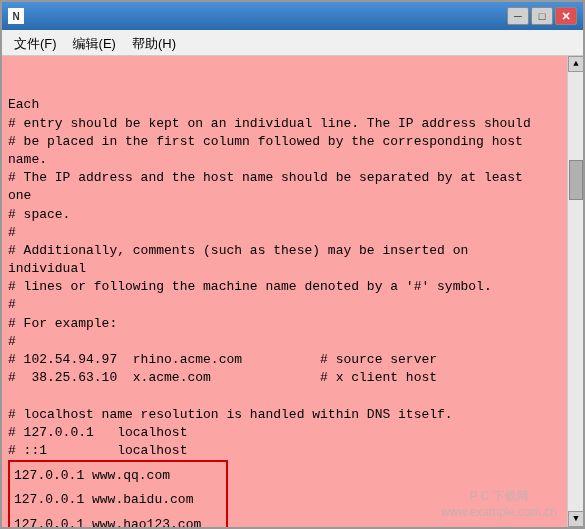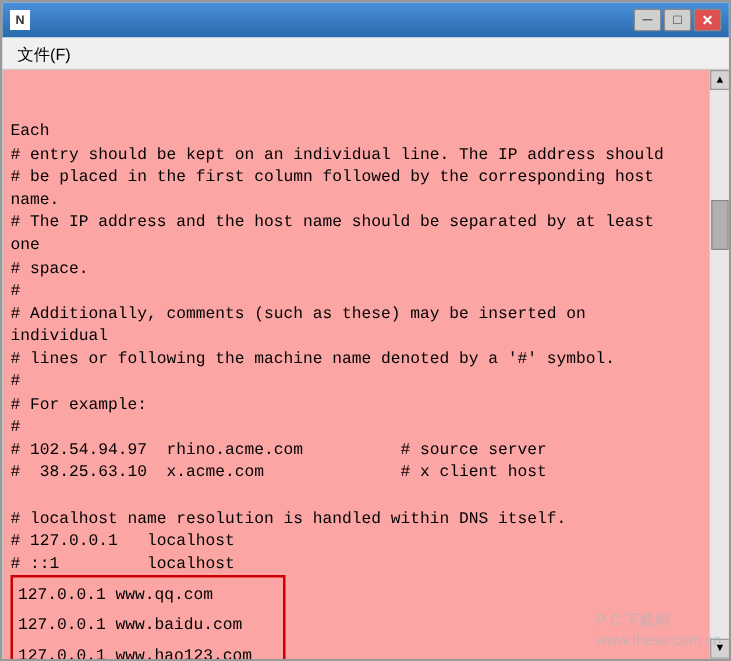--- a/index.html
+++ b/index.html
@@ -154,25 +154,25 @@
       height: 40px;
       background: #b0b0b0;
       border: 1px solid #888;
       left: 1px;
     }
 
     
     .watermark {
       position: absolute;
       bottom: 10px;
-      right: 8px;
+      right: 28px;
       font-family: Arial, sans-serif;
       color: rgba(180,180,180,0.7);
       font-size: 12px;
-      text-align: left;
+      text-align: center;
       pointer-events: none;
       z-index: 10;
     }
   </style>
 </head>
 <body>
 
 <div class="window">
 
   <div class="title-bar">
@@ -181,20 +181,22 @@
     </div>
     <div class="title-controls">
       <div class="title-btn">─</div>
       <div class="title-btn">□</div>
       <div class="title-btn close">✕</div>
     </div>
   </div>
 
   <div class="menu-bar">
     <div class="menu-item">文件(F)</div>
+    <div class="menu-item">编辑(E)</div>
+    <div class="menu-item">帮助(H)</div>
   </div>
 
   <div class="content-area">
     <div class="text-area" id="textContent">
     <div style="white-space: pre-wrap; font-family: &quot;Courier New&quot;, Courier, monospace; font-size: 13px;">Each
 # entry should be kept on an individual line. The IP address should
 # be placed in the first column followed by the corresponding host
 name.
 # The IP address and the host name should be separated by at least
 one
@@ -218,14 +220,14 @@
       <div class="scroll-track">
         <div class="scroll-thumb"></div>
       </div>
       <div class="scroll-btn">▼</div>
     </div>
   </div>
 </div>
 
 <div class="watermark">
   <div>P C 下载网</div>
-  <div>www.these.com.cn</div>
+  <div>www.example.com.cn</div>
 </div>
 
 </body></html>

